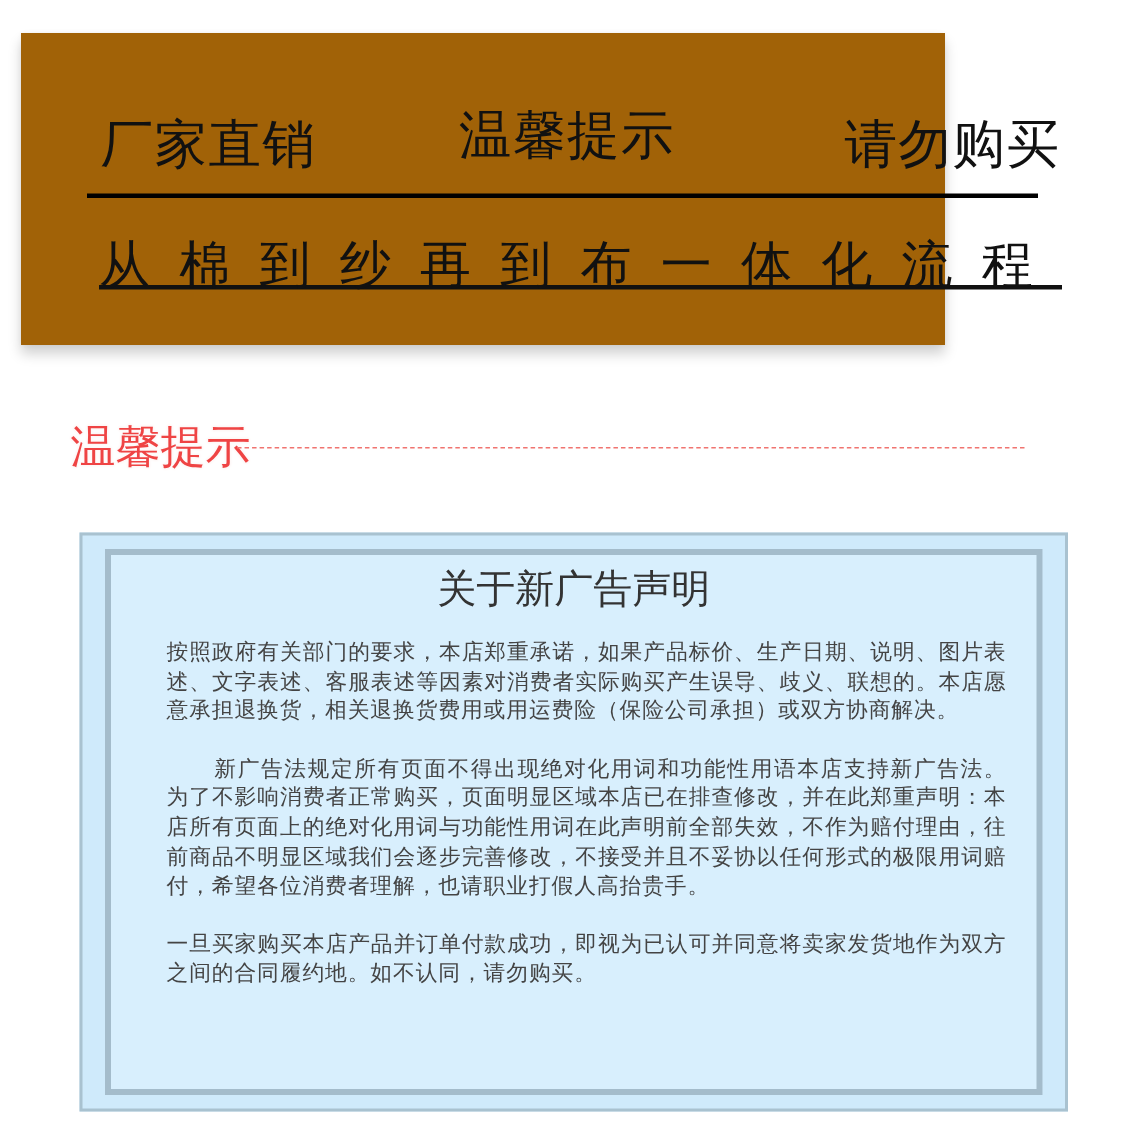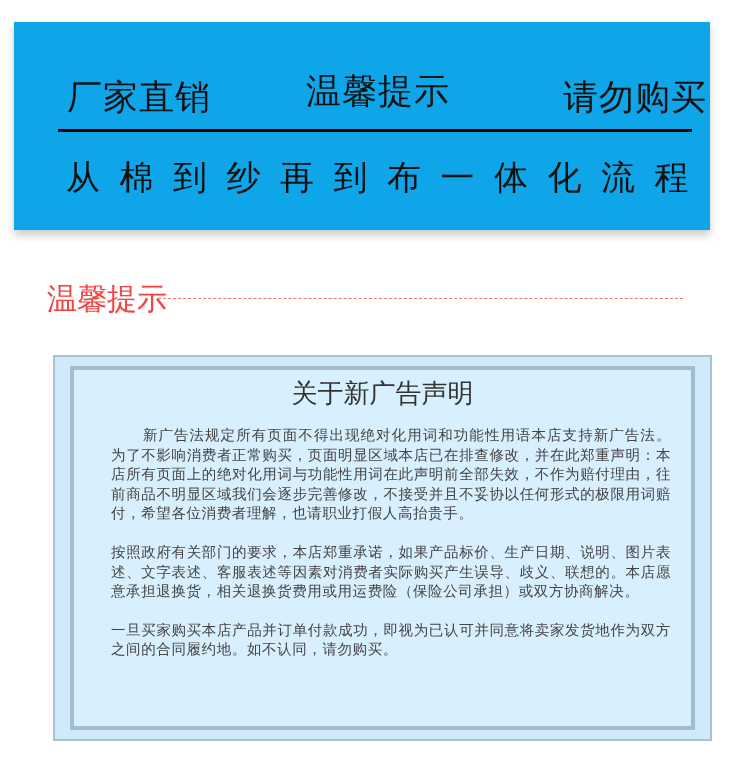--- a/index.html
+++ b/index.html
@@ -13,23 +13,23 @@
       position: relative;
       overflow: hidden;
       font-family: "DejaVu Sans", "Liberation Sans", sans-serif;
     }
 
     
     .header-card {
       position: absolute;
       left: 14px;
       top: 22px;
-      width: 696px;
+      width: 616px;
       height: 208px;
-      background: #0ea5e9;
+      background: #a16207;
       box-shadow: 0 6px 8px rgba(0,0,0,0.18), 0 0 3px rgba(0,0,0,0.06);
     }
     .slogan-row {
       position: absolute;
       top: 52px;
       left: 0;
       width: 100%;
       height: 46px;
     }
     .slogan {
@@ -55,20 +55,21 @@
     .process-line {
       position: absolute;
       top: 132px;
       left: 52px;
       width: 640px;
       font-size: 34px;
       line-height: 46px;
       color: #111111;
       white-space: nowrap;
       letter-spacing: 19.5px;
+      text-decoration: underline;
     }
 
     
     .notice-heading {
       position: absolute;
       left: 47px;
       top: 284px;
       font-size: 30px;
       line-height: 30px;
       color: #ef4444;
@@ -105,20 +106,21 @@
     }
     .statement-title {
       position: absolute;
       top: 4px;
       left: 0;
       width: 100%;
       text-align: center;
       font-size: 26px;
       line-height: 38px;
       color: #333333;
+      font-family: Liberation Serif, serif;
     }
     .statement-body {
       position: absolute;
       left: 37px;
       top: 56px;
       width: 560px;
     }
     .para {
       font-size: 14.5px;
       line-height: 19.6px;
@@ -143,18 +145,18 @@
   <div class="process-line">从棉到纱再到布一体化流程</div>
 </div>
 
 <div class="notice-heading">温馨提示</div>
 <div class="notice-dashes"></div>
 
 <div class="statement-outer">
   <div class="statement-inner">
     <div class="statement-title">关于新广告声明</div>
     <div class="statement-body">
+      <p class="para">按照政府有关部门的要求，本店郑重承诺，如果产品标价、生产日期、说明、图片表述、文字表述、客服表述等因素对消费者实际购买产生误导、歧义、联想的。本店愿意承担退换货，相关退换货费用或用运费险（保险公司承担）或双方协商解决。</p>
       <p class="para indent">新广告法规定所有页面不得出现绝对化用词和功能性用语本店支持新广告法。为了不影响消费者正常购买，页面明显区域本店已在排查修改，并在此郑重声明：本店所有页面上的绝对化用词与功能性用词在此声明前全部失效，不作为赔付理由，往前商品不明显区域我们会逐步完善修改，不接受并且不妥协以任何形式的极限用词赔付，希望各位消费者理解，也请职业打假人高抬贵手。</p>
-      <p class="para">按照政府有关部门的要求，本店郑重承诺，如果产品标价、生产日期、说明、图片表述、文字表述、客服表述等因素对消费者实际购买产生误导、歧义、联想的。本店愿意承担退换货，相关退换货费用或用运费险（保险公司承担）或双方协商解决。</p>
       <p class="para">一旦买家购买本店产品并订单付款成功，即视为已认可并同意将卖家发货地作为双方之间的合同履约地。如不认同，请勿购买。</p>
     </div>
   </div>
 </div>
 
 </body></html>

